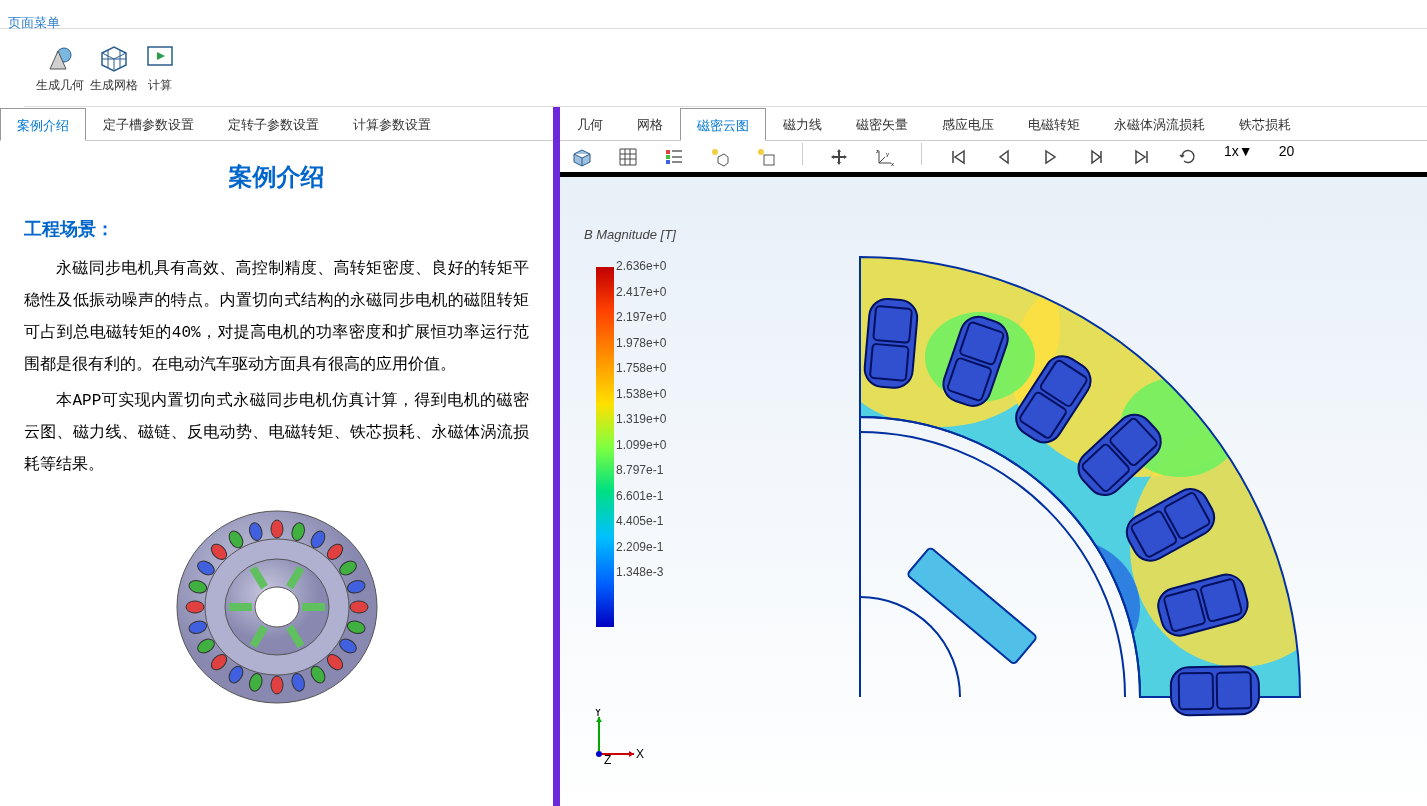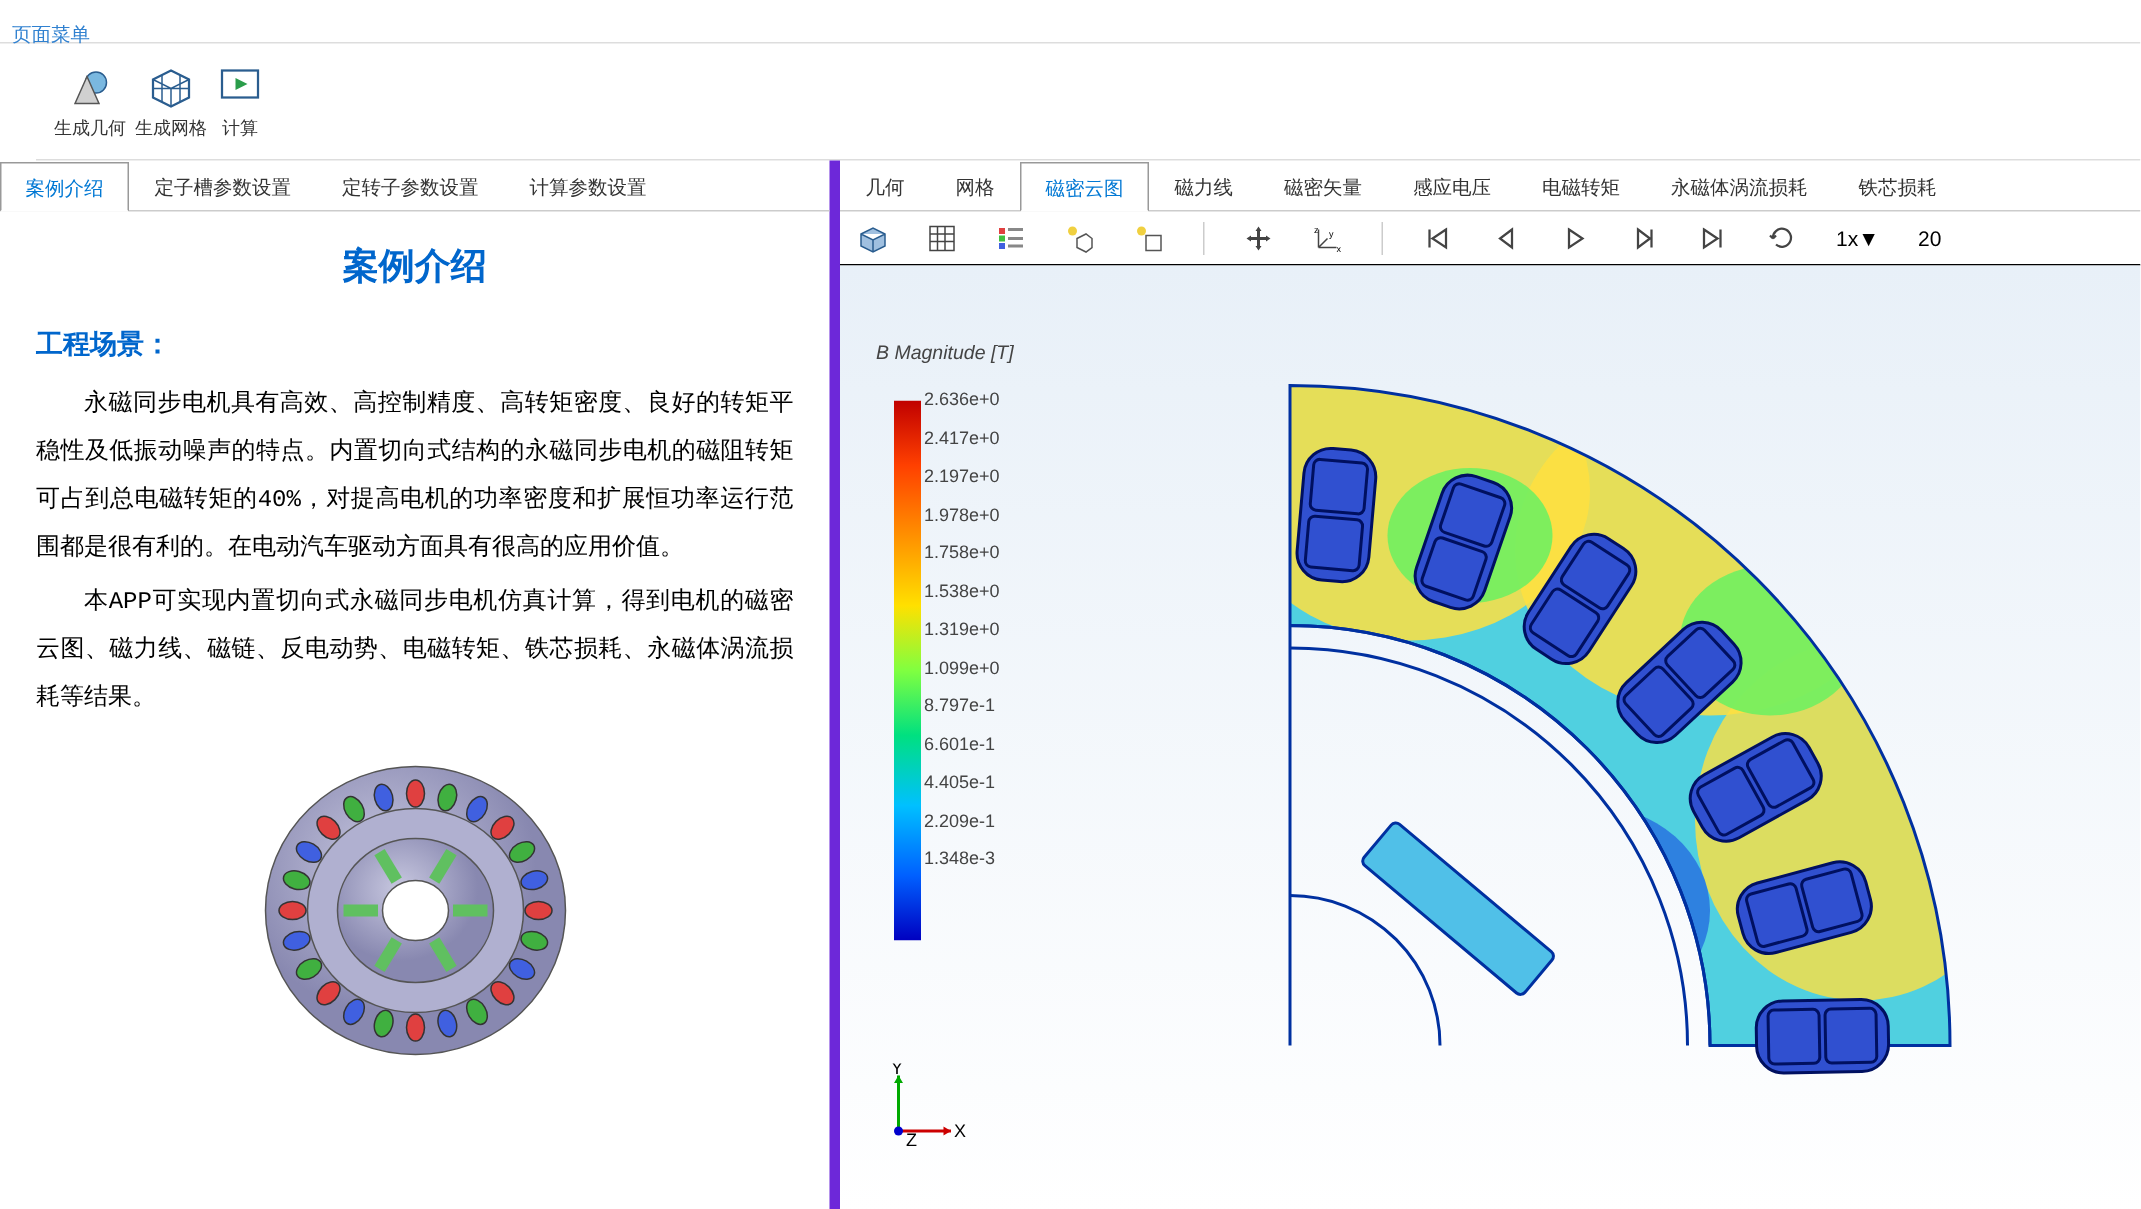--- a/index.html
+++ b/index.html
@@ -20,21 +20,21 @@
 .tabs { display: flex; border-bottom: 1px solid #ccc; height: 34px; align-items: stretch; }
 .tab { padding: 8px 16px; cursor: pointer; border: 1px solid transparent; border-bottom: none; font-size: 13px; color: #333; }
 .tab.active { border: 1px solid #999; border-bottom: 1px solid #fff; background: #fff; color: #0078d4; position: relative; top: 1px; }
 
 .left-content { padding: 20px 24px; overflow-y: auto; flex: 1; }
 .left-content h1 { text-align: center; color: #0066cc; font-size: 24px; font-weight: bold; margin-bottom: 24px; }
 .left-content h2 { color: #0066cc; font-size: 18px; font-weight: bold; margin-bottom: 12px; }
 .left-content p { font-size: 16px; line-height: 2; color: #000; text-align: justify; text-indent: 2em; margin-bottom: 4px; font-family: Liberation Mono, monospace; }
 .motor-img { text-align: center; margin-top: 16px; }
 
-.viewer-toolbar { height: 36px; display: flex; align-items: center; gap: 18px; padding: 2px 8px; border-bottom: 1px solid #000000; }
+.viewer-toolbar { height: 36px; display: flex; align-items: flex-start; gap: 18px; padding: 2px 8px; border-bottom: 5px solid #000000; }
 .tb-btn { width: 28px; height: 28px; display: inline-flex; align-items: center; justify-content: center; cursor: pointer; }
 .tb-sep { width: 1px; height: 22px; background: #ccc; margin: 0 4px; }
 .tb-text { font-size: 14px; padding: 0 4px; }
 
 .viewer { flex: 1; position: relative; background: linear-gradient(#e8f0f8, #fff); }
 .legend { position: absolute; left: 24px; top: 50px; font-size: 13px; font-style: italic; }
 .legend-title { margin-bottom: 12px; color: #444; }
 .legend-bar { width: 18px; height: 360px; position: absolute; left: 36px; top: 90px; }
 .legend-labels { position: absolute; left: 56px; top: 82px; }
 .legend-labels div { margin-bottom: 11.5px; color: #444; font-size: 12px; }

